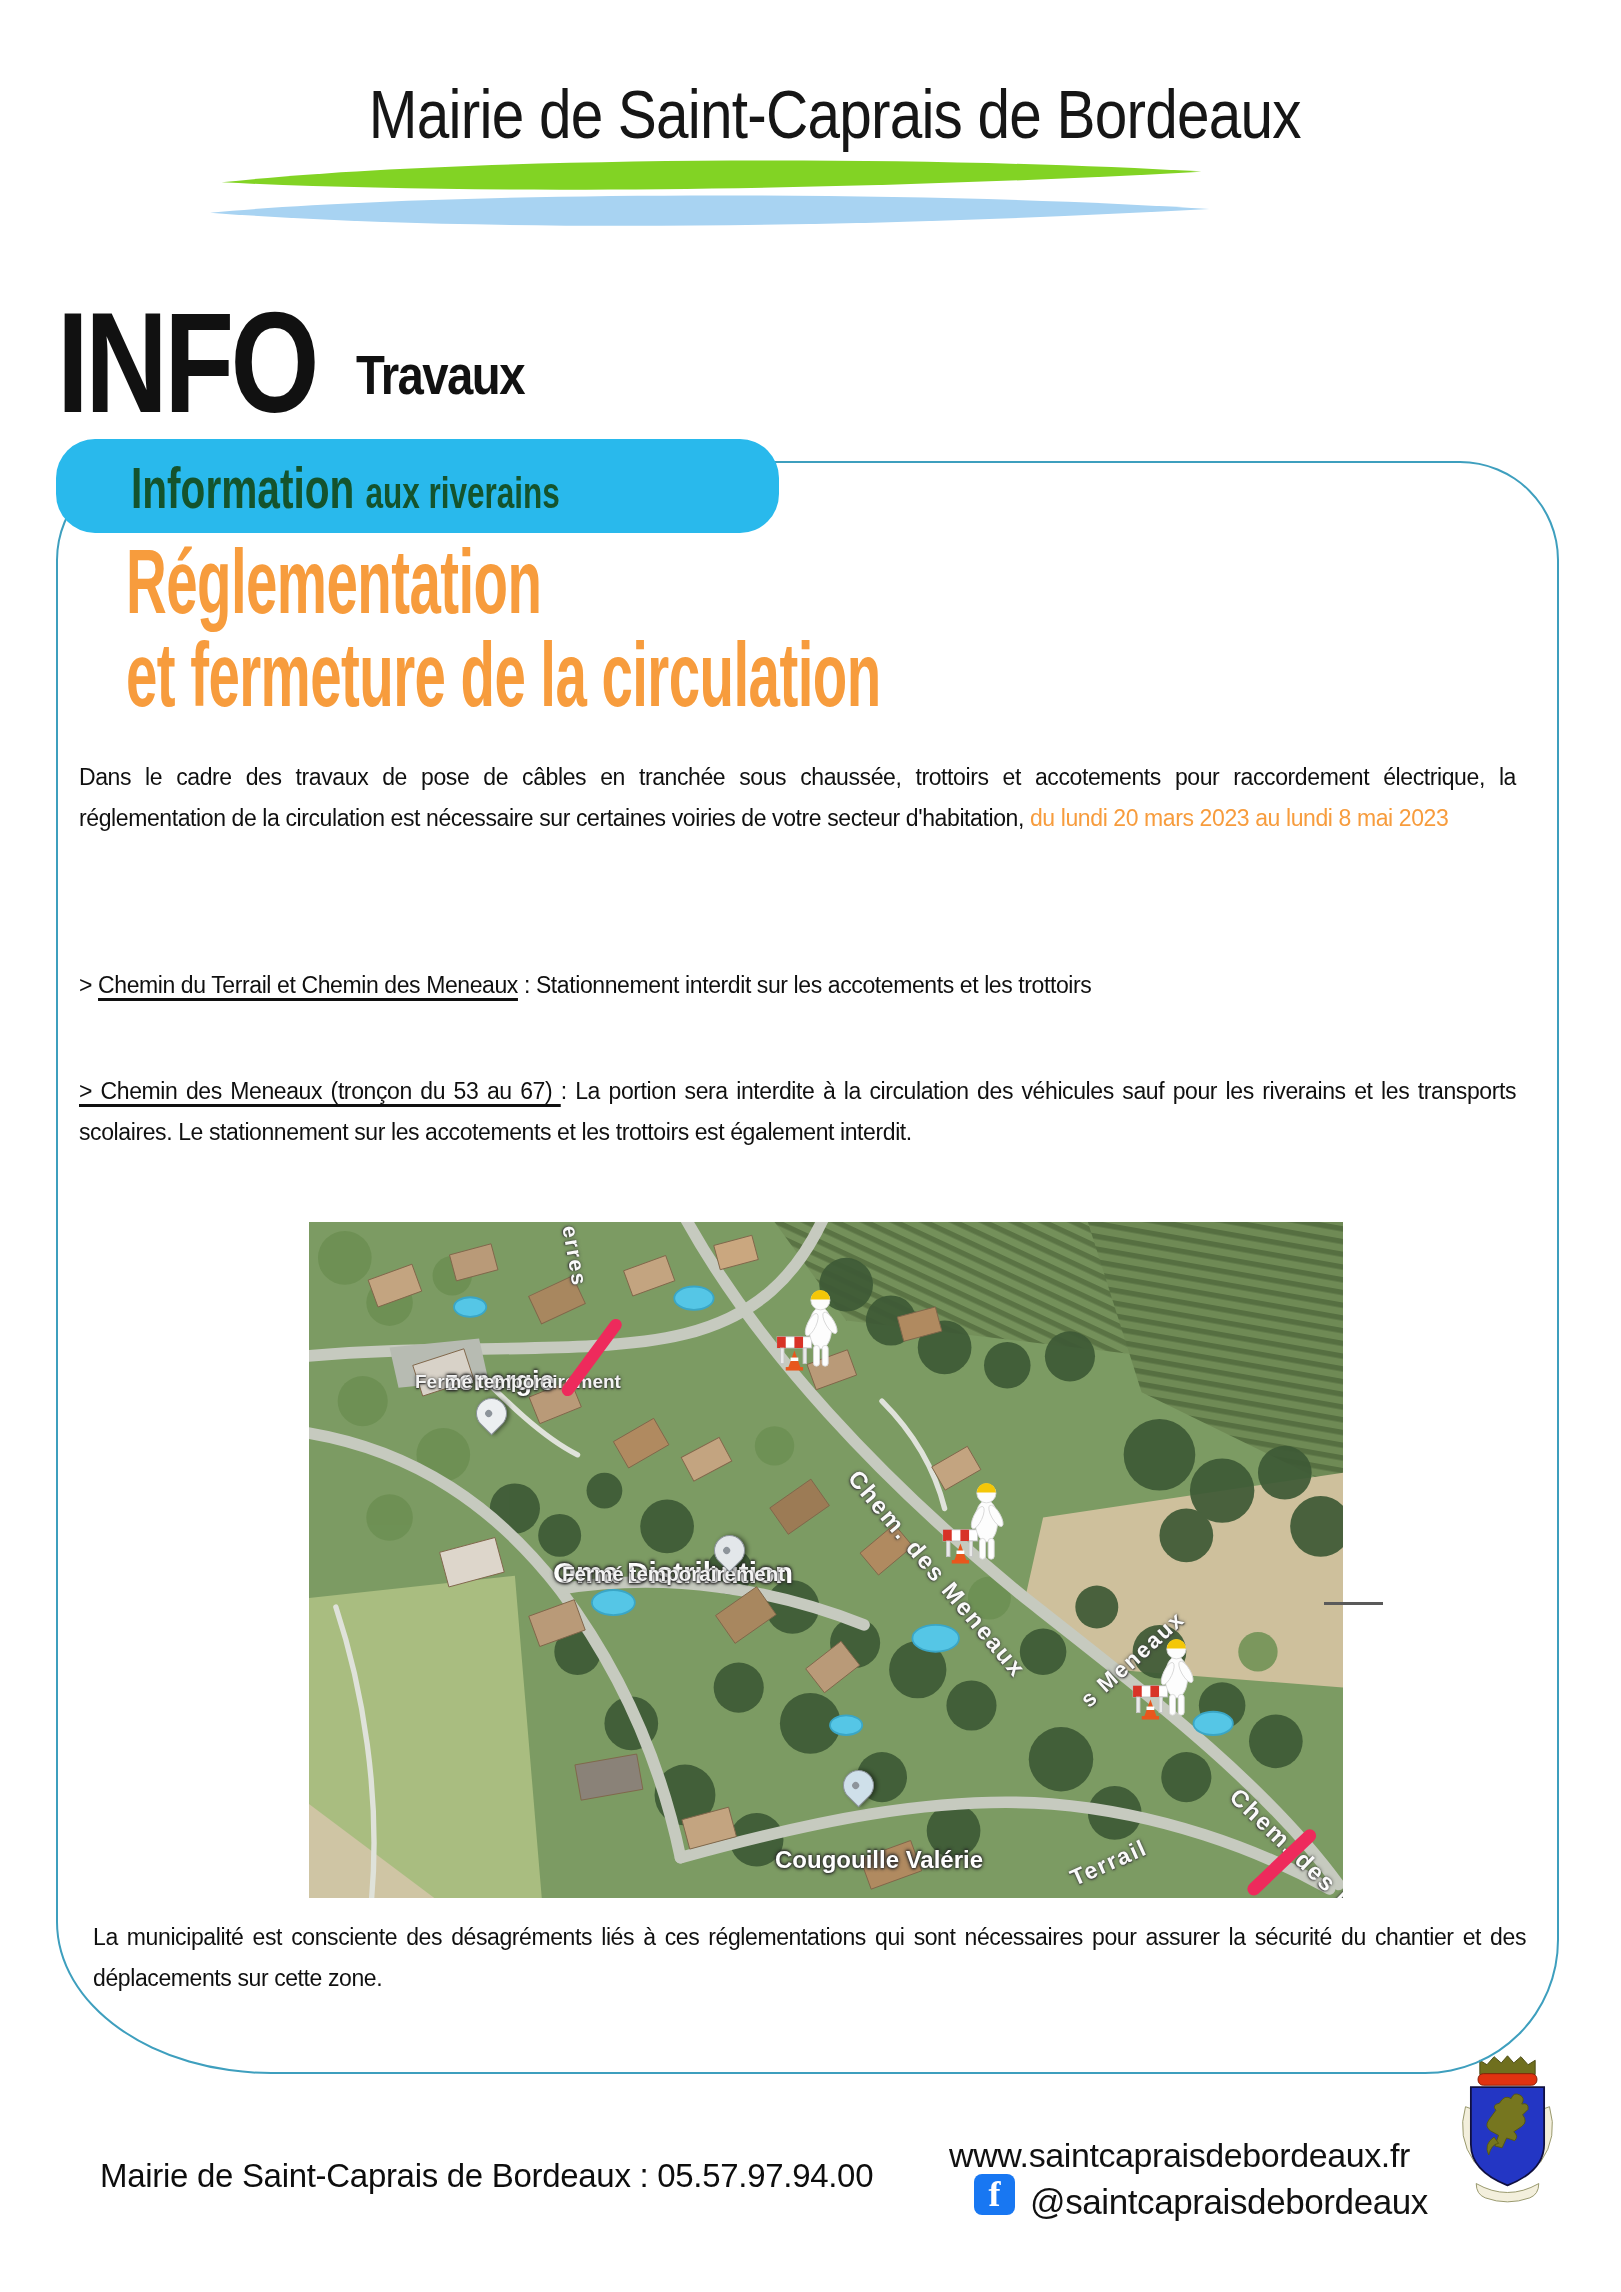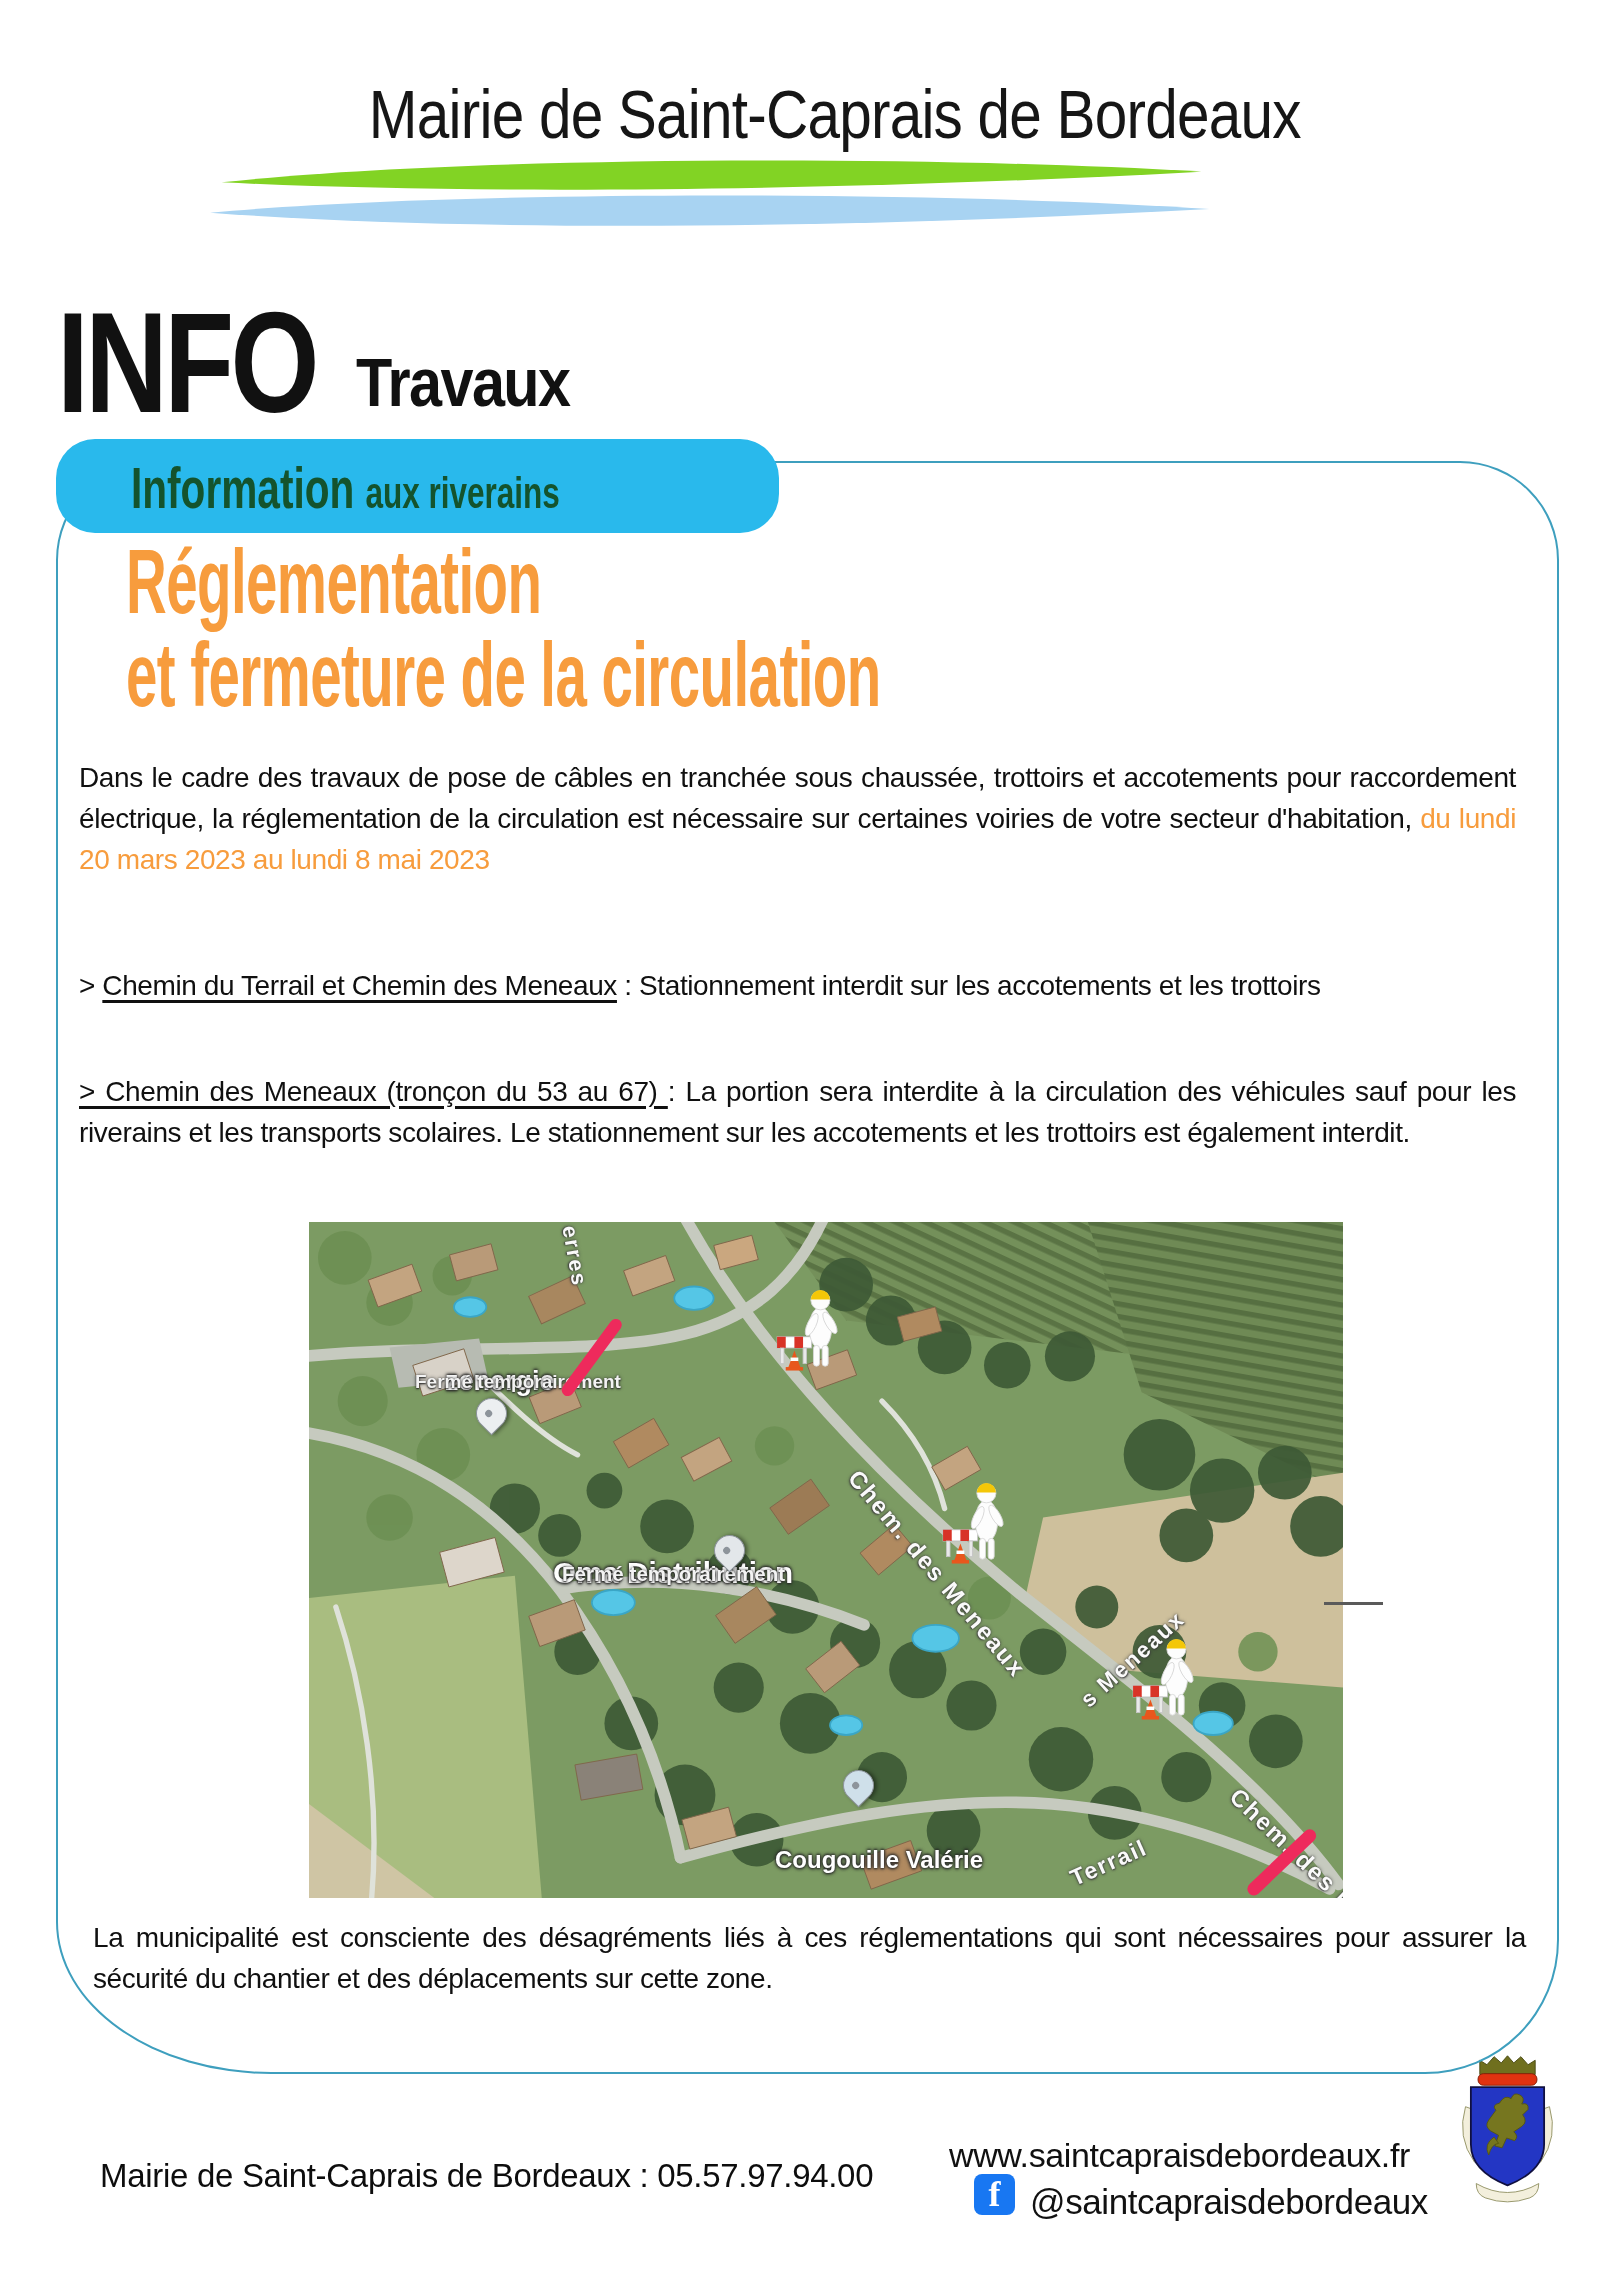--- a/index.html
+++ b/index.html
@@ -8,42 +8,42 @@
   .abs{position:absolute;}
 
   
   #page-title{left:0;top:75px;width:1622px;text-align:center;font-size:68px;color:#161616;white-space:nowrap;margin-left:24px;}
   #page-title span{display:inline-block;transform:scaleX(.86);letter-spacing:-0.9px;}
   #swooshes{left:0;top:152px;}
 
   
   #info-word{left:57px;top:291px;font-size:143px;font-weight:bold;line-height:1;white-space:nowrap;}
   #info-word span{display:inline-block;transform:scaleX(.8);transform-origin:left;letter-spacing:-4.5px;}
-  #travaux-word{left:356px;top:348px;font-size:69px;font-weight:bold;line-height:1;white-space:nowrap;text-decoration:underline;}
+  #travaux-word{left:356px;top:348px;font-size:55px;font-weight:bold;line-height:1;white-space:nowrap;text-decoration:underline;}
   #travaux-word span{display:inline-block;transform:scaleX(.86);transform-origin:left;letter-spacing:-1.8px;}
 
   
   #banner{left:56px;top:439px;width:723px;height:94px;border-radius:39px;z-index:3;}
   #banner-text{left:131px;top:459px;white-space:nowrap;color:#14532d;z-index:4;line-height:1;}
   #banner-text .inner{display:inline-block;transform:scaleX(.7);transform-origin:left;}
   #banner-main{font-size:58px;font-weight:bold;}
   #banner-sub{font-size:45px;font-weight:bold;margin-left:16px;}
 
   
   #content-box{left:56px;top:461px;width:1499px;height:1609px;border:2.7px solid #3E9FBE;
      border-radius:99px 99px 134px 215px / 99px 99px 134px 152px;z-index:1;}
 
   
   .heading-line{left:126px;font-weight:bold;line-height:1;white-space:nowrap;z-index:2;}
   .heading-line span{display:inline-block;transform:scaleX(.62);transform-origin:left;letter-spacing:-0.9px;font-size:91px;}
   #heading-1{top:536px;}
   #heading-2{top:629px;}
 
   
-  .body-text{font-size:28px;line-height:41px;letter-spacing:-0.4px;text-align:justify;color:#101010;z-index:2;}
+  .body-text{font-size:23px;line-height:41px;letter-spacing:-0.4px;text-align:justify;color:#101010;z-index:2;}
   #intro{left:79px;top:757px;width:1437px;}
   #bullet-1{left:79px;top:965px;width:1437px;}
   #bullet-2{left:79px;top:1071px;width:1437px;}
   #closing{left:93px;top:1917px;width:1433px;}
   .u{text-decoration:underline;text-decoration-thickness:2.7px;text-underline-offset:5.4px;}
 
   
   #map{left:309px;top:1222px;width:1034px;height:676px;overflow:hidden;background:#7c9b63;z-index:2;}
   #map-annotations{position:absolute;left:0;top:0;width:100%;height:100%;}
   .map-label{position:absolute;white-space:nowrap;transform-origin:left top;line-height:1;}

